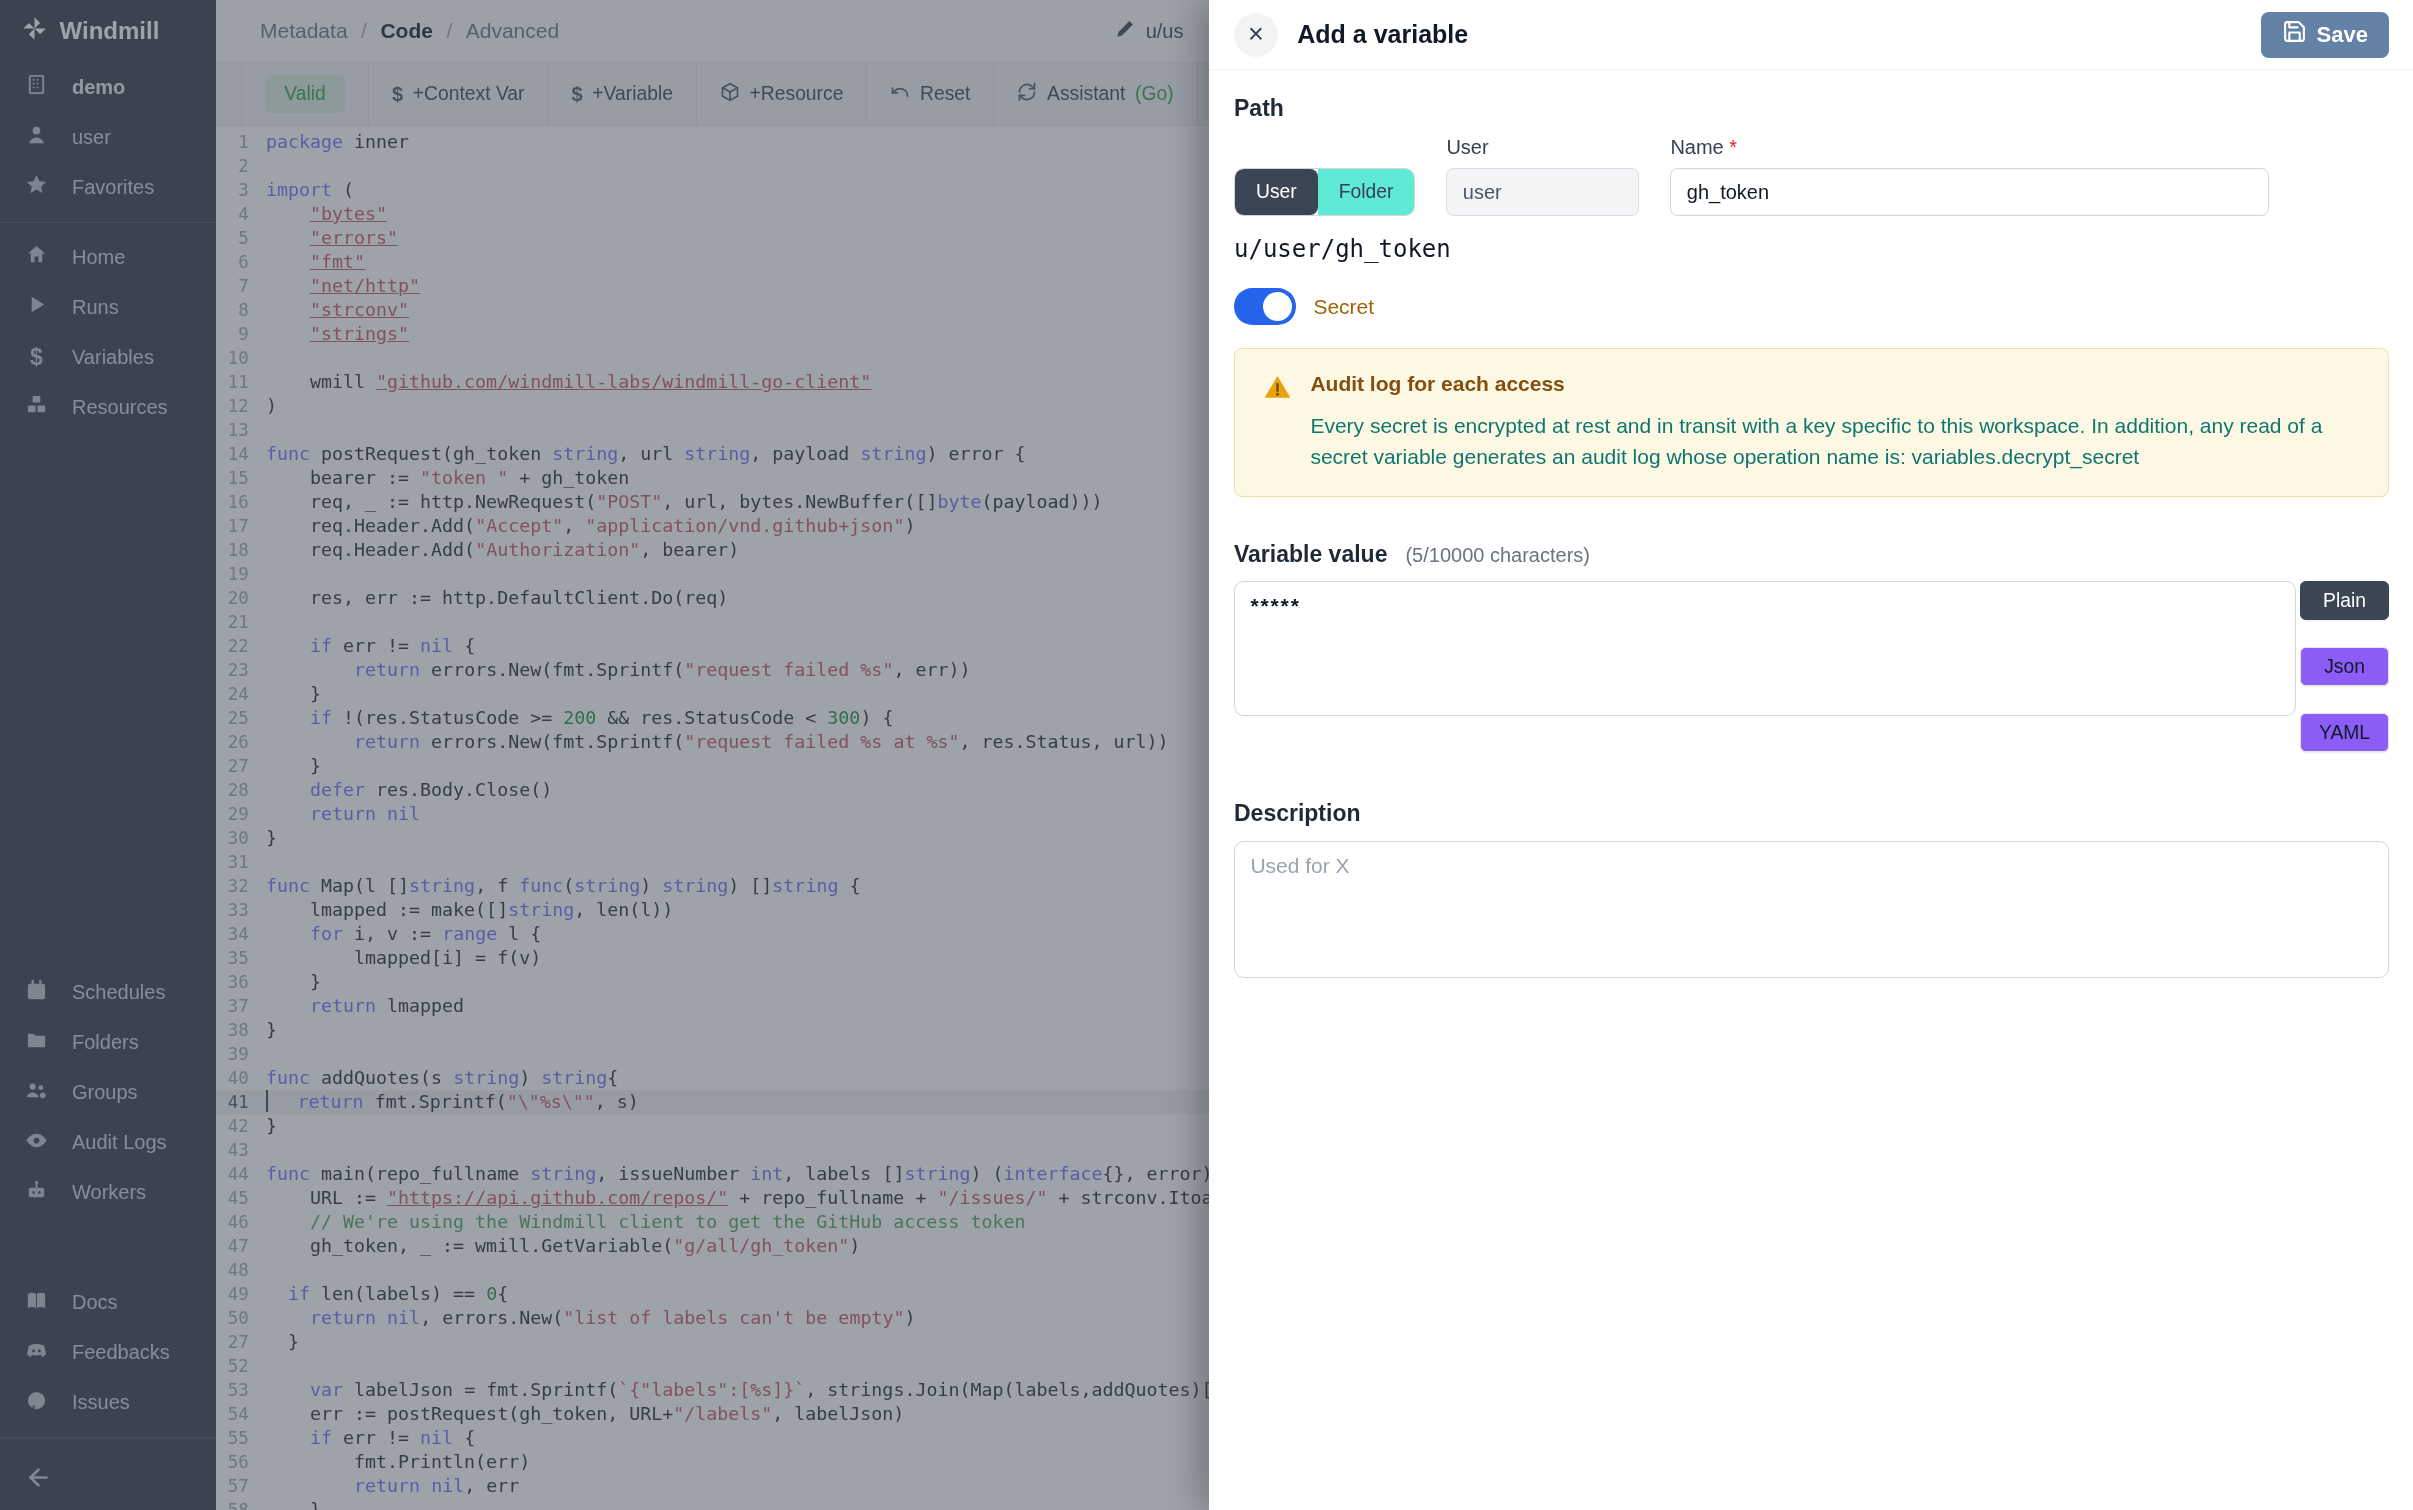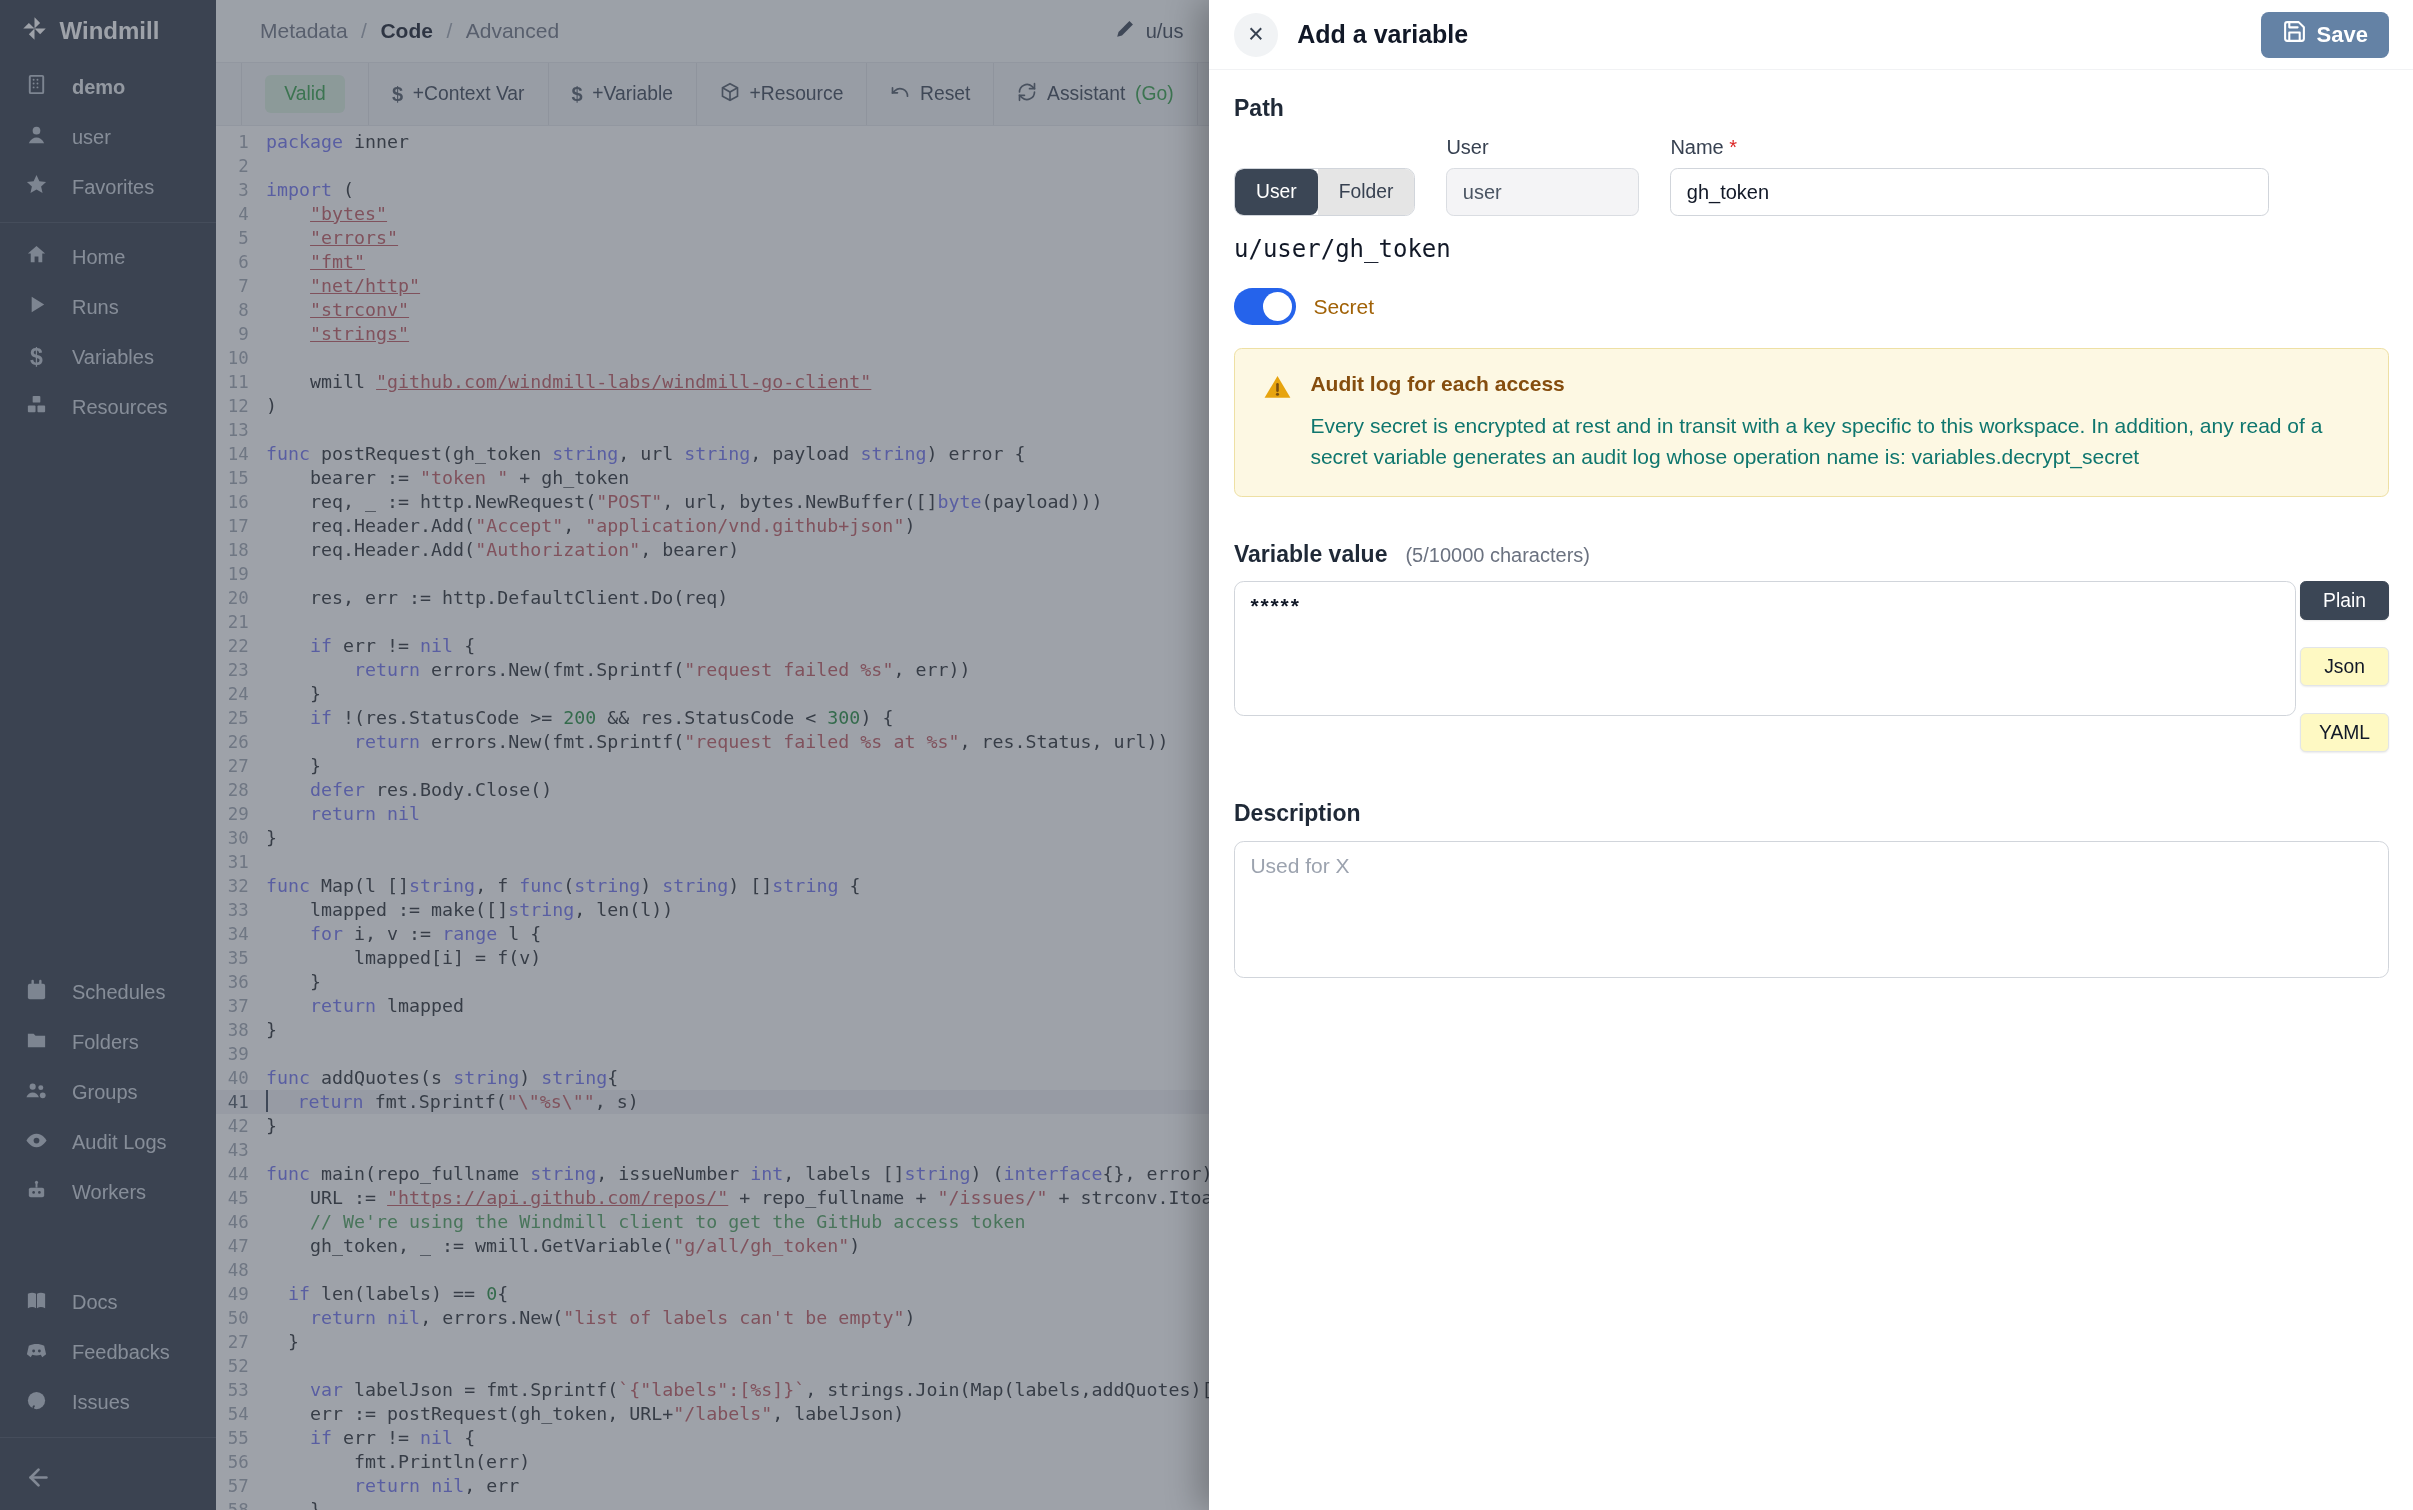--- a/index.html
+++ b/index.html
@@ -73,21 +73,21 @@
   .drawer-title { flex:1; font-size:25px; font-weight:600; color:#111827; }
   .save-btn { height:46px; padding:0 21px; border:none; border-radius:7.7px; background:#6482a5;
     color:#fff; font-size:22px; font-weight:600; display:flex; align-items:center; gap:9.7px;
     cursor:pointer; flex:none; }
 
   .drawer-body { flex:1; padding:25px; overflow:hidden; }
   .sec-h { font-size:23px; font-weight:600; color:#1f2937; }
   .path-row { display:flex; align-items:flex-end; gap:31px; margin-top:13.5px; }
   .kind-toggle { display:flex; height:48px; border:1px solid #d1d5db; border-radius:9.7px;
     background:#fff; overflow:hidden; }
-  .kind-btn { border:none; background:#e5e5e5; padding:0 21px; font-size:19.3px; color:#374151;
+  .kind-btn { border:none; background:#5eead4; padding:0 21px; font-size:19.3px; color:#374151;
     cursor:pointer; font-family:inherit; }
   .kind-btn.sel { background:#3b4655; color:#fff; border-radius:7.7px; font-weight:500; }
   .field { display:flex; flex-direction:column; gap:9.7px; }
   .field label { font-size:20px; color:#374151; }
   .req { color:#dc2626; }
   .inp { height:48px; border:1px solid #d1d5db; border-radius:7.7px; font-size:20px;
     padding:0 15.4px; color:#111827; font-family:inherit; background:#fff; }
   .inp.disabled { background:#f4f4f6; border-color:#dadde2; color:#4b5563; }
   .inp.owner { width:193px; }
   .inp.name { width:599px; }
@@ -107,21 +107,21 @@
   .audit-title { font-size:21px; font-weight:600; color:#854d0e; }
   .audit-body { margin-top:13.5px; font-size:21px; color:#0f766e; line-height:1.5; max-width:1043px; }
 
   .value-head { margin-top:44px; display:flex; align-items:baseline; gap:18px; }
   .value-counter { font-size:20px; color:#6b7280; font-weight:400; }
   .value-wrap { display:flex; align-items:flex-start; margin-top:13.5px; }
   .ta { border:1px solid #d1d5db; border-radius:9.7px; padding:11.6px 15.4px; font-size:21px;
     color:#111827; font-family:inherit; resize:none; background:#fff; display:block; }
   .ta.value { flex:1; height:135px; font-weight:600; letter-spacing:1.9px; }
   .fmt-col { width:89px; margin-left:3.9px; display:flex; flex-direction:column; gap:27px; }
-  .fmt-btn { height:39px; border:1px solid #e2e5e9; border-radius:5.8px; background:#fef9c3;
+  .fmt-btn { height:39px; border:1px solid #e2e5e9; border-radius:5.8px; background:#8b5cf6;
     color:#111827; font-size:19.3px; font-weight:500; cursor:pointer; font-family:inherit;
     box-shadow:0 1px 1.9px rgba(0,0,0,0.08); }
   .fmt-btn.sel { background:#3b4655; color:#fff; border-color:#3b4655; }
 
   .desc-h { margin-top:48px; }
   .ta.desc { width:100%; height:137px; margin-top:13.5px; color:#9ca3af; font-weight:400; }
 </style>
 </head>
 <body>
 

